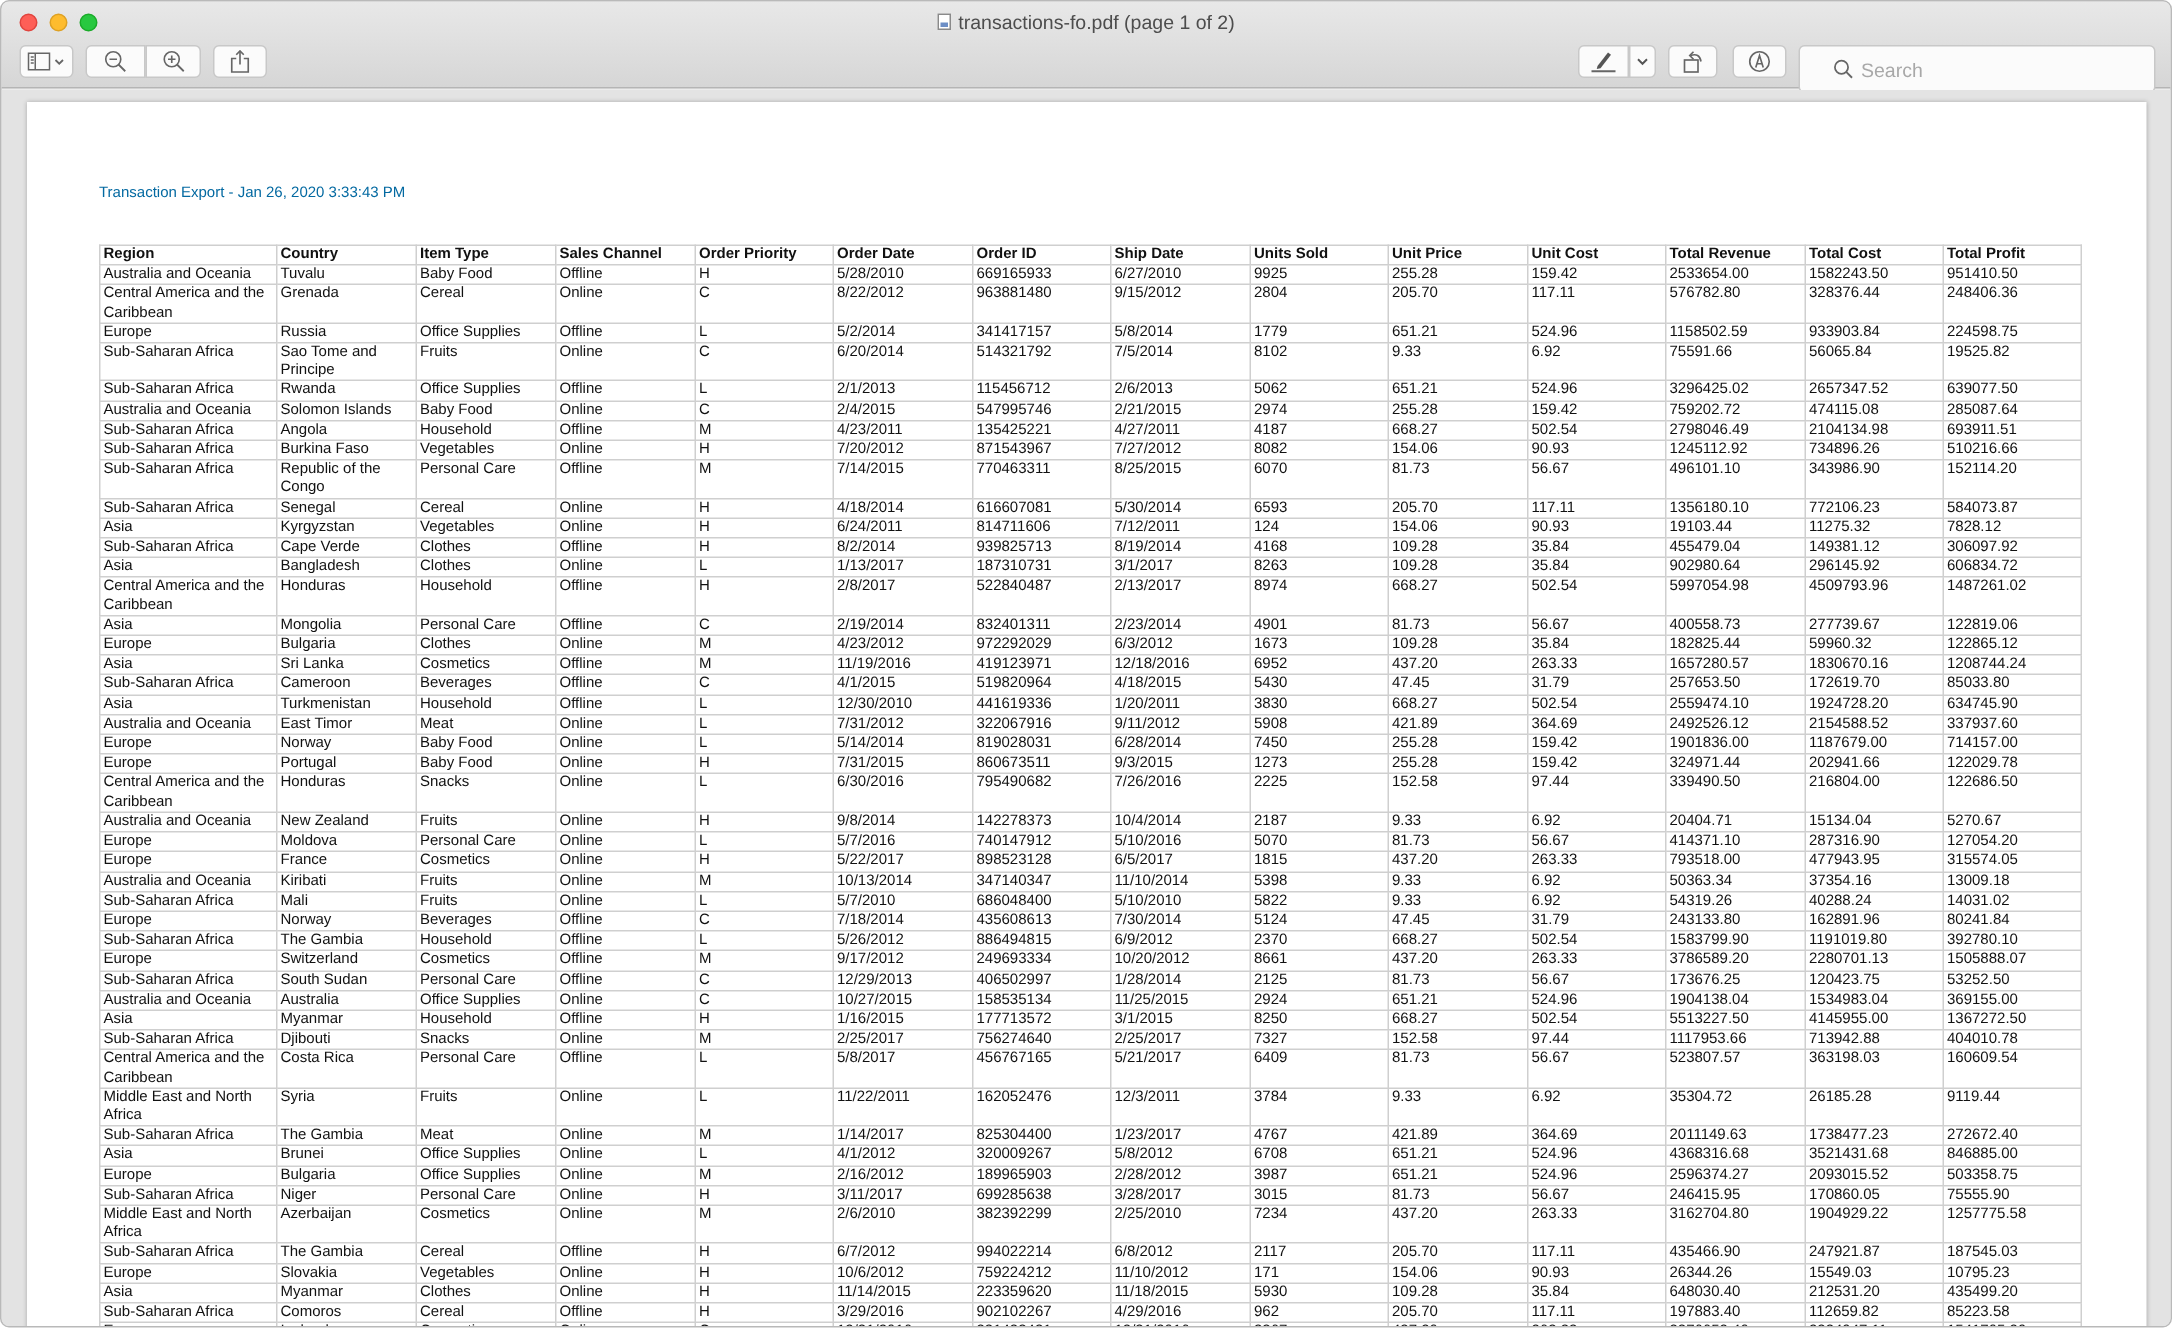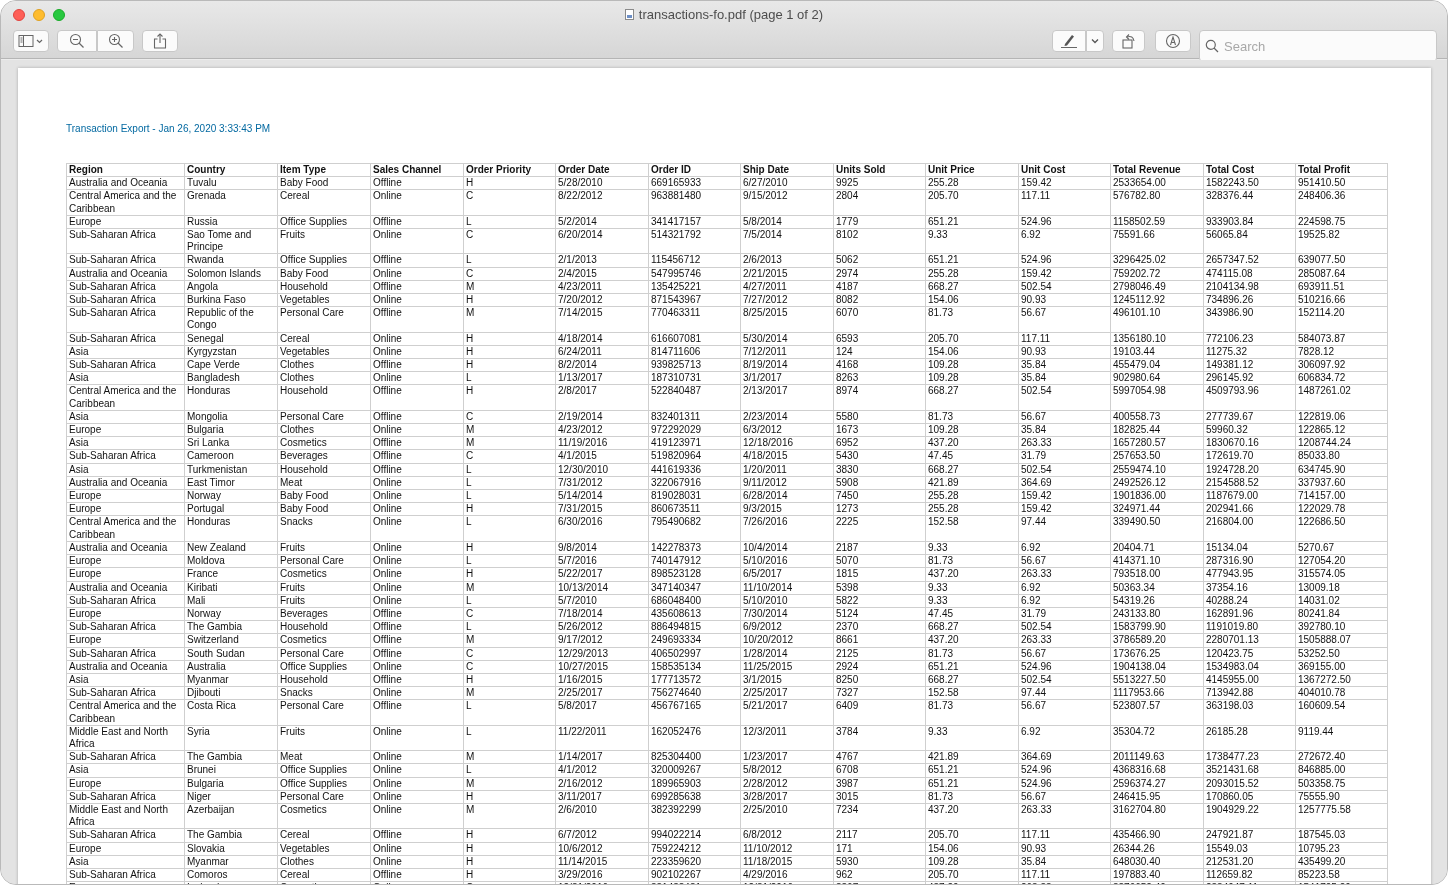--- a/index.html
+++ b/index.html
@@ -1,20 +1,20 @@
 <!DOCTYPE html>
 <html><head>
 <meta charset="utf-8">
 <style>
   * { box-sizing: border-box; margin: 0; padding: 0; }
   html, body { width: 1448px; height: 885px; overflow: hidden; background: #ffffff; }
   body { font-family: "Liberation Sans", sans-serif; }
   .window {
     position: absolute; left: 0; top: 0; width: 1448px; height: 885px;
-    border-radius: 16px; overflow: hidden; border: 1px solid #b9b9b9;
+    border-radius: 6px; overflow: hidden; border: 1px solid #b9b9b9;
     background: #ececec;
   }
   .titlebar {
     position: absolute; left: 0; top: 0; width: 100%; height: 58px;
     background: linear-gradient(#e8e8e8, #d6d6d6);
     border-bottom: 1px solid #b5b5b5;
   }
   .traffic { position: absolute; top: 8px; width: 12px; height: 12px; border-radius: 50%; }
   .t-close { left: 12px; background: #fe5f57; border: 1px solid #e0443e; }
   .t-min { left: 32px; background: #febc2e; border: 1px solid #dea123; }
@@ -33,21 +33,21 @@
   .tbtn {
     position: absolute; top: 29px; height: 22px; background: #fbfbfb;
     border: 1px solid #c8c8c8; border-radius: 4px;
     display: flex; align-items: center; justify-content: center; color: #555;
     font-size: 13px;
   }
   .tbtn svg { display: block; }
   .search {
     position: absolute; top: 29px; left: 1198px; width: 238px; height: 32px;
     background: #fbfbfb; border: 1px solid #c8c8c8; border-radius: 4px;
-    display: flex; align-items: center; padding-left: 5px;
+    display: flex; align-items: center; padding-left: 22px;
   }
   .search input {
     border: none; outline: none; background: transparent; font-family: "Liberation Sans", sans-serif;
     font-size: 13px; color: #333; margin-left: 5px; width: 200px;
   }
   .search input::placeholder { color: #a8a8a8; }
   .viewport {
     position: absolute; left: 0; top: 59px; width: 1448px; height: 826px; background: #e3e3e3;
   }
   .page {
@@ -418,21 +418,21 @@
             </tr>
             <tr>
               <td>Asia</td>
               <td>Mongolia</td>
               <td>Personal Care</td>
               <td>Offline</td>
               <td>C</td>
               <td>2/19/2014</td>
               <td>832401311</td>
               <td>2/23/2014</td>
-              <td>5580</td>
+              <td>4901</td>
               <td>81.73</td>
               <td>56.67</td>
               <td>400558.73</td>
               <td>277739.67</td>
               <td>122819.06</td>
             </tr>
             <tr>
               <td>Europe</td>
               <td>Bulgaria</td>
               <td>Clothes</td>

